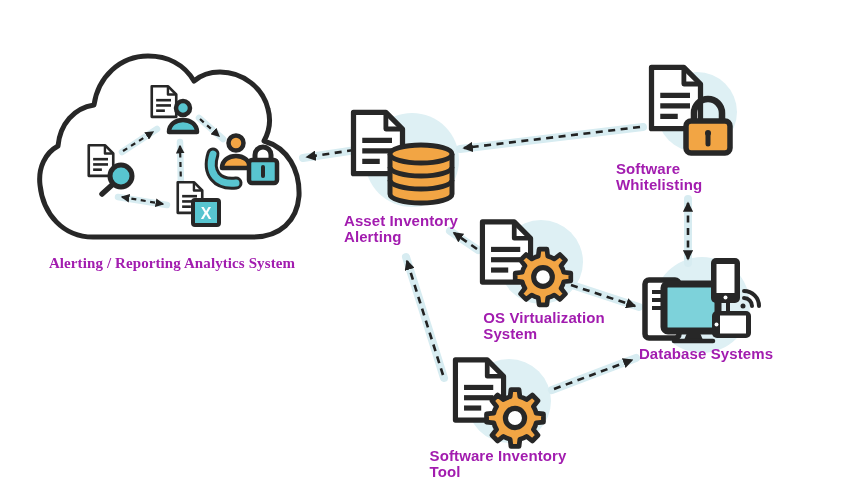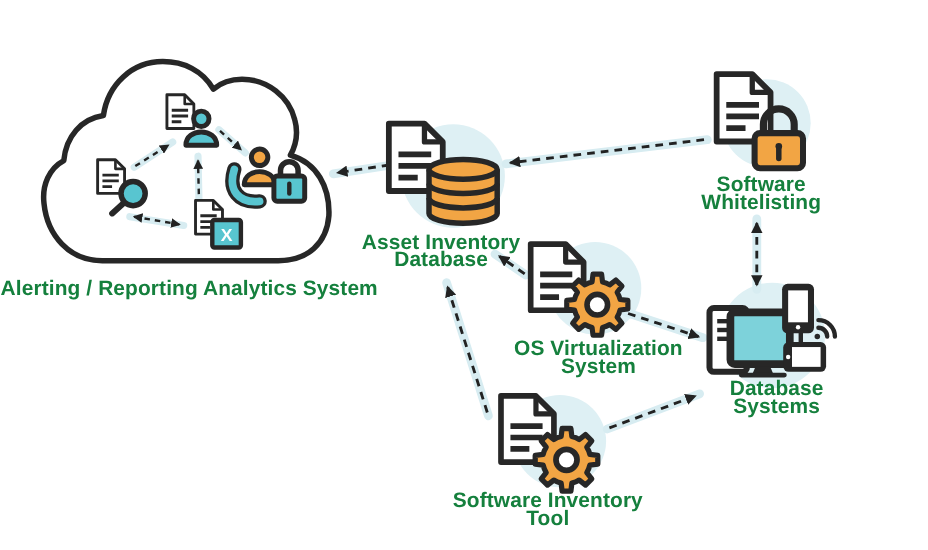--- a/index.html
+++ b/index.html
@@ -1,20 +1,20 @@
 <!DOCTYPE html>
 <html><head>
 <meta charset="utf-8">
 <style>
   html,body{margin:0;padding:0;background:#ffffff;}
   .canvas{position:relative;width:844px;height:500px;background:#ffffff;overflow:hidden;
           font-family:"Liberation Sans", sans-serif;}
   .stage{position:absolute;left:0;top:0;}
-  .node-label{position:absolute;transform:translateX(-50%);text-align:center;
-              font-size:19px;font-weight:600;color:#15803d;line-height:16px;
+  .node-label{position:absolute;transform:translateX(-50%);
+              font-size:15px;font-weight:600;color:#a21caf;line-height:16px;
               white-space:pre-line;letter-spacing:.1px;}
   .edge-bg{stroke:#d7ecf1;stroke-width:8;stroke-linecap:round;fill:none;}
   .edge-bg.sm{stroke-width:6.5;}
   .edge-dash{stroke:#222222;stroke-width:2.6;stroke-dasharray:7 5.5;fill:none;}
   .edge-dash.sm{stroke-width:2.2;stroke-dasharray:5 4.5;}
   .bgcircle{fill:#def0f4;}
 </style>
 </head>
 <body>
 
@@ -205,23 +205,23 @@
       <circle cx="716.5" cy="324.5" r="2" fill="#ffffff"></circle>
     </g>
     <g>
       <path d="M744,298 A8,8 0 0 1 752,306" fill="none" stroke="#272727" stroke-width="4" stroke-linecap="round"></path>
       <path d="M744,291 A15,15 0 0 1 759,306" fill="none" stroke="#272727" stroke-width="4" stroke-linecap="round"></path>
       <circle cx="743" cy="306" r="2.5" fill="#272727"></circle>
     </g>
   </g>
 </svg>
 
-<div class="node-label" style="left:172px;top:255px;">Alerting / Reporting Analytics System</div>
+<div class="node-label" style="left:172px;top:255px;font-family:Liberation Serif, serif;">Alerting / Reporting Analytics System</div>
 <div class="node-label" style="left:401px;top:213px;">Asset Inventory
-Database</div>
+Alerting</div>
 <div class="node-label" style="left:692px;top:161px;">Software Whitelisting</div>
 <div class="node-label" style="left:544px;top:310px;">OS Virtualization
 System</div>
 <div class="node-label" style="left:706px;top:346px;">Database Systems</div>
 <div class="node-label" style="left:498px;top:448px;">Software Inventory
 Tool</div>
 
 </div>
 
 </body></html>

